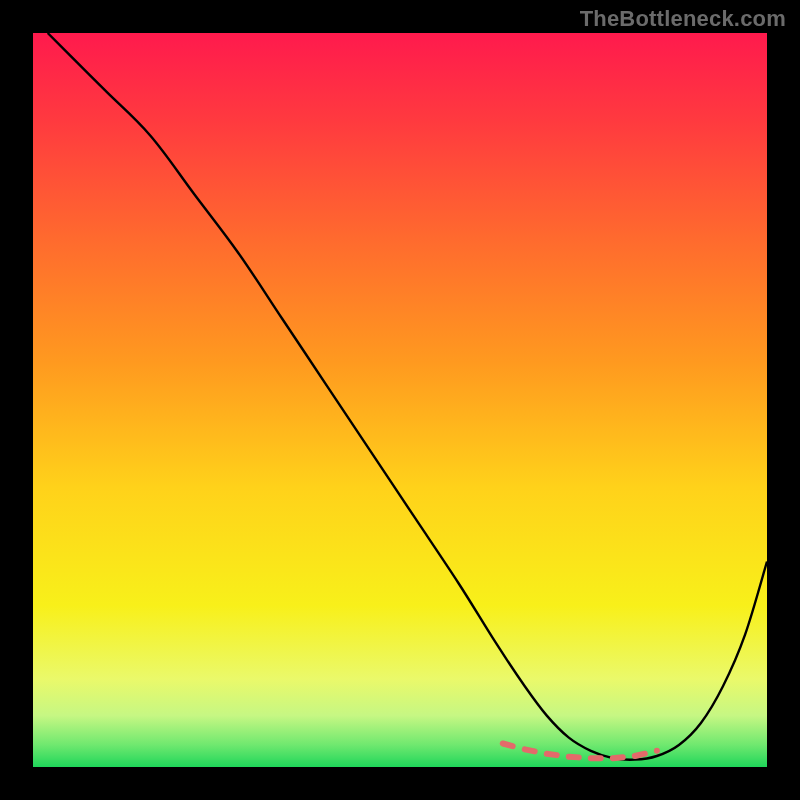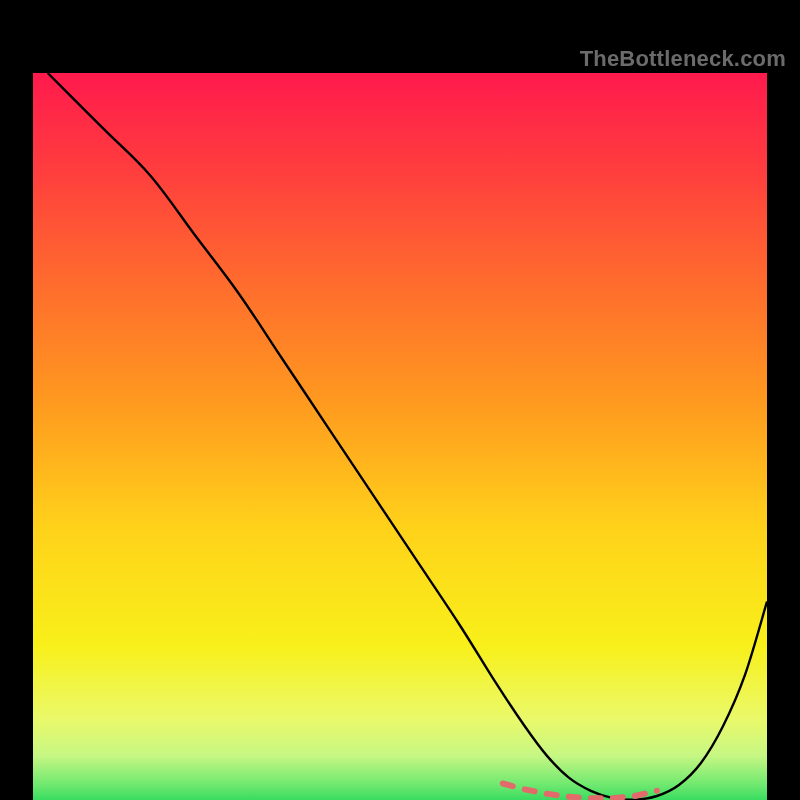--- a/index.html
+++ b/index.html
@@ -9,21 +9,20 @@
     height: 800px;
     background: #000;
     font-family: Arial, Helvetica, sans-serif;
     overflow: hidden;
   }
   .outer {
     position: relative;
     width: 800px;
     height: 564px;
     background: #000;
-    margin-top: 40px;
   }
   .attribution {
     position: absolute;
     top: 6px;
     right: 14px;
     color: #6b6b6b;
     font-size: 22px;
     font-weight: 600;
     letter-spacing: 0.2px;
     user-select: none;

